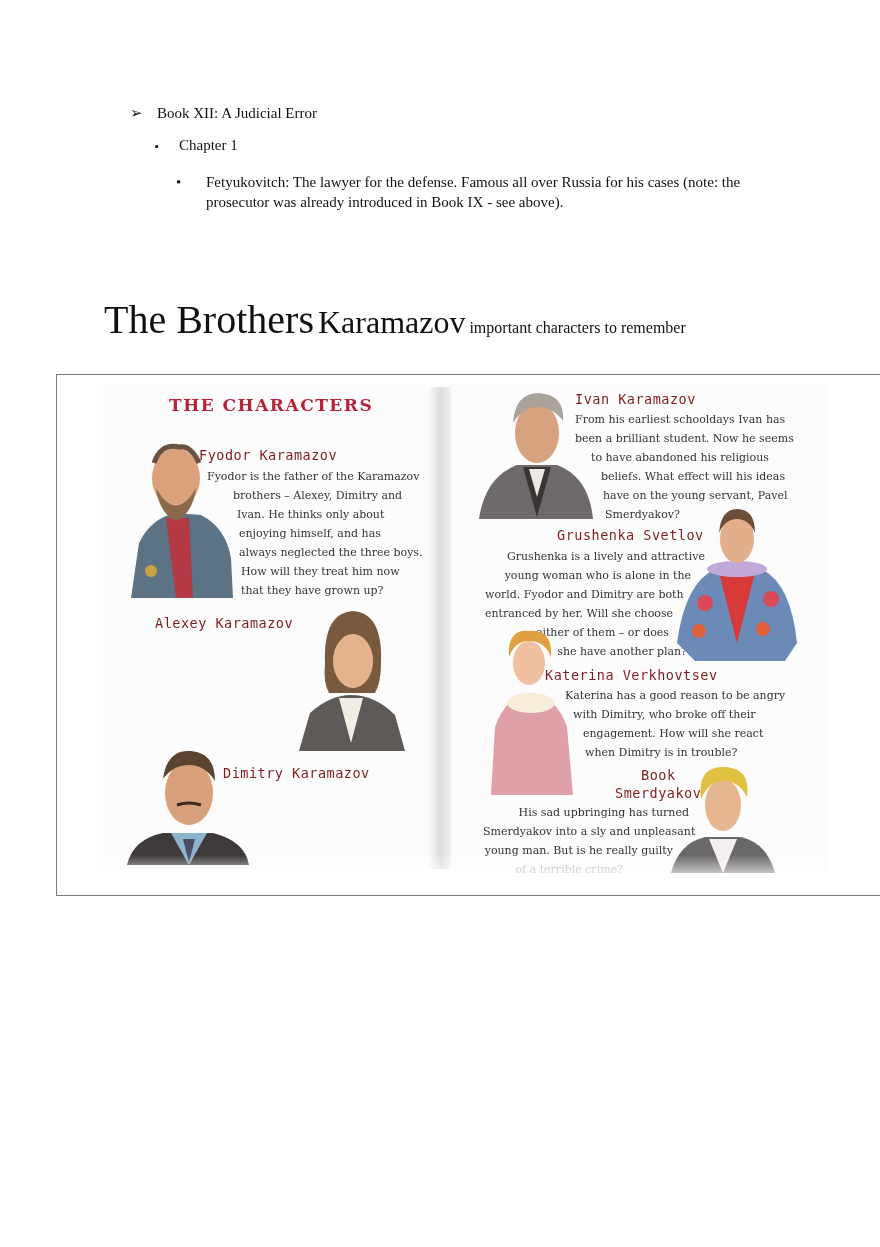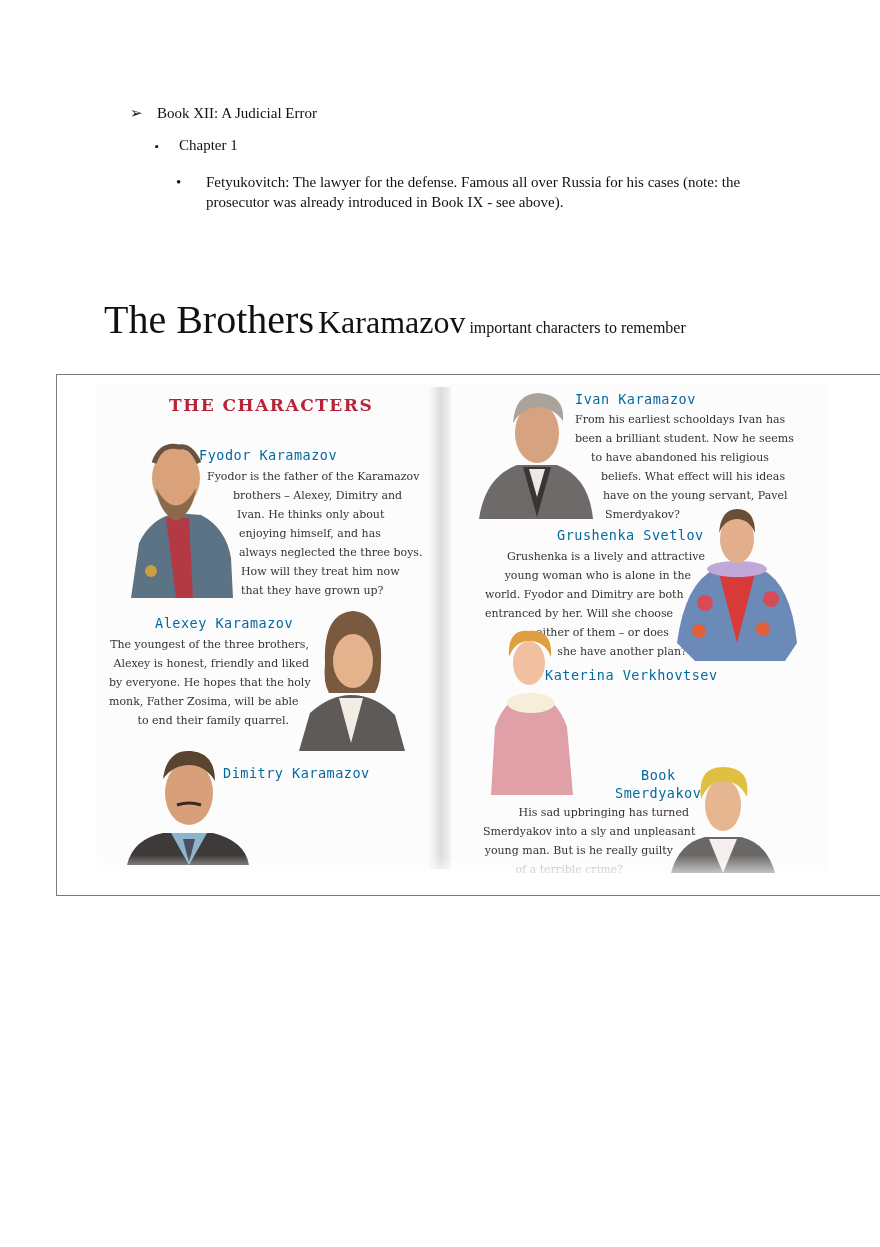--- a/index.html
+++ b/index.html
@@ -25,21 +25,21 @@
   .page { position:absolute; top:8px; bottom:22px; background:#fdfcfd; }
   .page.left { left:40px; width:380px; }
   .page.right { left:392px; width:378px; }
   .spine { position:absolute; left:372px; top:12px; width:22px; bottom:26px;
            background:linear-gradient(90deg,#fafafa 0%,#dcdcde 55%,#f3f3f4 100%); }
 
   .book-title { position:absolute; left:112px; top:20px; font-family:"DejaVu Serif", serif;
                 font-weight:bold; font-size:17px; letter-spacing:1.5px; color:#b5243a; }
 
   .char-name { position:absolute; font-family:"DejaVu Sans Mono", monospace; font-size:13.5px;
-               color:#0369a1; letter-spacing:0.5px; white-space:nowrap; }
+               color:#7f1d1d; letter-spacing:0.5px; white-space:nowrap; }
   .char-desc { position:absolute; font-family:"DejaVu Serif", serif; font-size:11px;
                line-height:19px; color:#333; }
   .char-desc span { display:block; white-space:nowrap; }
 
   .portrait { position:absolute; }
   .portrait svg { width:100%; height:100%; display:block; }
   .fade { position:absolute; left:0; right:0; bottom:0; height:40px;
           background:linear-gradient(180deg, rgba(255,255,255,0) 0%, #fff 75%); }
 </style>
 </head>
@@ -88,27 +88,20 @@
     <span>Fyodor is the father of the Karamazov</span>
     <span style="padding-left:26px">brothers – Alexey, Dimitry and</span>
     <span style="padding-left:30px">Ivan. He thinks only about</span>
     <span style="padding-left:32px">enjoying himself, and has</span>
     <span style="padding-left:32px">always neglected the three boys.</span>
     <span style="padding-left:34px">How will they treat him now</span>
     <span style="padding-left:34px">that they have grown up?</span>
   </div>
 
   <div class="char-name" style="left:98px;top:240px;">Alexey Karamazov</div>
-  <div class="char-desc" style="left:52px;top:260px;width:200px;text-align:right;">
-    <span>The youngest of the three brothers,</span>
-    <span>Alexey is honest, friendly and liked</span>
-    <span style="padding-right:8px">by everyone. He hopes that the holy</span>
-    <span style="padding-right:14px">monk, Father Zosima, will be able</span>
-    <span style="padding-right:20px">to end their family quarrel.</span>
-  </div>
   <div class="portrait" style="left:238px;top:228px;width:112px;height:150px;">
     <svg viewBox="0 0 112 150">
       <path d="M4 148 L15 110 Q35 92 56 92 Q80 92 100 112 L110 148 Z" fill="#5d5a58"></path>
       <path d="M44 95 L56 140 L68 95 Z" fill="#f2ece4"></path>
       <path d="M30 60 Q28 10 58 8 Q88 10 86 60 Q86 80 80 90 L34 90 Q28 80 30 60Z" fill="#7a5a3e"></path>
       <ellipse cx="58" cy="58" rx="20" ry="27" fill="#e4b38e"></ellipse>
     </svg>
   </div>
 
   <div class="portrait" style="left:66px;top:368px;width:130px;height:124px;">
@@ -167,20 +160,26 @@
 
   <div class="portrait" style="left:428px;top:252px;width:92px;height:170px;">
     <svg viewBox="0 0 92 170">
       <path d="M6 168 L10 100 Q20 70 46 66 Q72 70 82 100 L88 168 Z" fill="#e0a0a8"></path>
       <ellipse cx="46" cy="76" rx="24" ry="10" fill="#f6eed8"></ellipse>
       <ellipse cx="44" cy="36" rx="16" ry="22" fill="#f0c0a0"></ellipse>
       <path d="M24 30 Q22 2 44 4 Q68 2 66 30 Q60 14 44 14 Q30 14 24 30Z" fill="#e0a040"></path>
     </svg>
   </div>
   <div class="char-name" style="left:488px;top:292px;">Katerina Verkhovtsev</div>
+  <div class="char-desc" style="left:508px;top:311px;">
+    <span>Katerina has a good reason to be angry</span>
+    <span style="padding-left:8px">with Dimitry, who broke off their</span>
+    <span style="padding-left:18px">engagement. How will she react</span>
+    <span style="padding-left:20px">when Dimitry is in trouble?</span>
+  </div>
 
   <div class="char-name" style="left:584px;top:392px;">Book</div>
   <div class="char-name" style="left:558px;top:410px;">Smerdyakov</div>
   <div class="char-desc" style="left:426px;top:428px;width:206px;text-align:right;">
     <span>His sad upbringing has turned</span>
     <span>Smerdyakov into a sly and unpleasant</span>
     <span style="padding-right:16px">young man. But is he really guilty</span>
     <span style="padding-right:66px;color:#aaa">of a terrible crime?</span>
   </div>
   <div class="portrait" style="left:610px;top:388px;width:112px;height:112px;">

